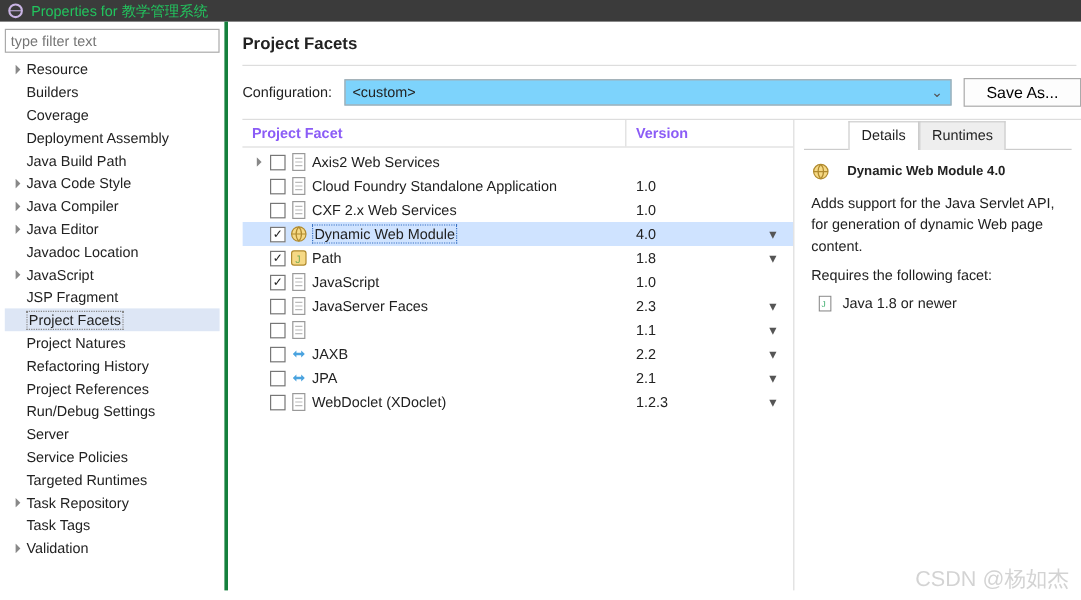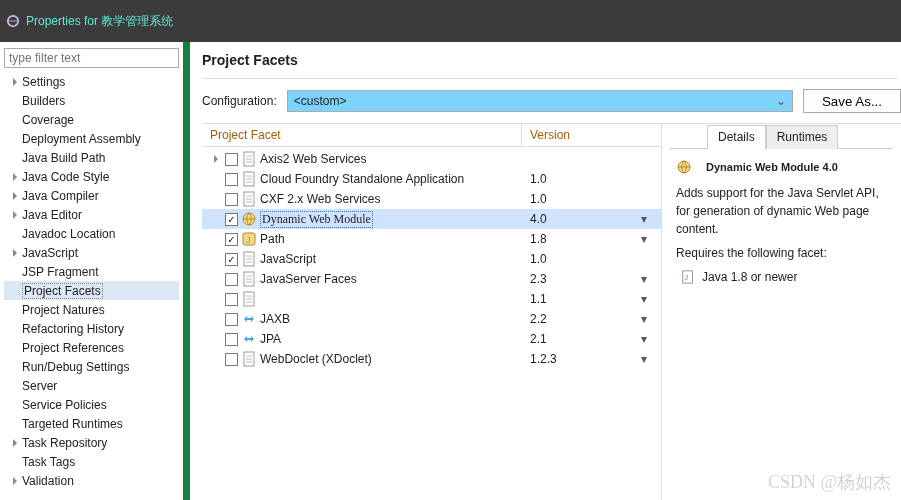--- a/index.html
+++ b/index.html
@@ -2,26 +2,26 @@
 <html><head>
 <meta charset="utf-8">
 <style>
   * { box-sizing: border-box; }
   body {
     margin: 0; font-family: "Segoe UI", Tahoma, sans-serif; font-size: 12px;
     background: #fff; color: #222; width: 901px; height: 500px; overflow: hidden;
     position: relative;
   }
   .titlebar {
-    background: #3b3b3b; color: #5eead4; height: 42px; display: flex;
+    background: #3b3b3b; color: #22c55e; height: 18px; display: flex;
     align-items: center; padding: 0 6px; gap: 6px;
   }
   .titlebar .icon { width: 14px; height: 14px; }
   .main { display: flex; height: calc(500px - 26px); }
-  .sidebar { width: 190px; border-right: 7px solid #15803d; padding: 6px 4px 4px 4px; }
+  .sidebar { width: 190px; border-right: 3px solid #15803d; padding: 6px 4px 4px 4px; }
   .filter {
     width: 100%; border: 1px solid #aaa; padding: 2px 4px; font-size: 12px;
     color: #888;
   }
   .tree { margin-top: 4px; }
   .tree-row {
     display: flex; align-items: center; height: 19px; padding-left: 6px;
     gap: 2px; white-space: nowrap; cursor: default;
   }
   .tree-row.selected { background: #dde6f5; }
@@ -40,51 +40,51 @@
     flex: 1; height: 22px; border: 1px solid #aaa; background: #7dd3fc;
     display: flex; align-items: center; padding: 0 6px; justify-content: space-between;
   }
   .combo .caret { color: #555; }
   .btn {
     height: 24px; padding: 0 18px; background: #fdfdfd;
     border: 1px solid #aaa; cursor: default;
   }
   .facet-area { display: flex; border-top: 1px solid #ddd; flex: 1; min-height:0;}
   .facet-table { width: 460px; border-right: 1px solid #ddd; display:flex; flex-direction:column; min-height:0;}
-  .thead { display: flex; border-bottom: 1px solid #ddd; font-weight: 400; color:#a16207;}
+  .thead { display: flex; border-bottom: 1px solid #ddd; font-weight: 700; color:#8b5cf6;}
   .thead .c1 { width: 320px; padding: 4px 8px; border-right: 1px solid #ddd; }
   .thead .c2 { flex: 1; padding: 4px 8px; display:flex; justify-content:space-between;}
   .tbody { padding-top: 2px; overflow:hidden;}
   .frow { display: flex; align-items: center; height: 20px; }
   .frow .c1 { width: 320px; display: flex; align-items: center; gap: 3px; padding-left: 8px; }
   .frow .c2 { flex: 1; display: flex; align-items: center; justify-content: space-between; padding: 0 10px 0 8px; }
   .frow .caret { color: #555; width:10px;}
   .expander { width: 12px; display:inline-flex; justify-content:center; color:#777; }
   .chk {
     width: 13px; height: 13px; border: 1px solid #777; background: #fff;
     display: inline-flex; align-items: center; justify-content: center; font-size:10px; color:#222;
   }
   .chk.checked::before { content: "✓"; }
   .ficon { width: 16px; height: 16px; display:inline-flex; align-items:center; justify-content:center;}
   .frow.selected { background: #cfe3ff; }
-  .frow.selected .flabel { border:1px dotted #3a72c3; padding:0 1px;font-family:Liberation Serif, serif;}
+  .frow.selected .flabel { border:1px dotted #3a72c3; padding:0 1px;}
   .details-pane { flex: 1; padding: 0 8px; display:flex; flex-direction:column;}
   .tabs { display: flex; gap: 0px; border-bottom: 1px solid #ccc; padding-left: 37px; }
   .tab {
     padding: 4px 10px 5px; border: 1px solid #ccc; border-bottom: none;
     background: #eee; position: relative; top: 1px; cursor: default;
   }
   .tab.active { background: #fff; }
   .det-body { padding: 10px 6px; font-size:12px; line-height:1.5;}
   .det-title { display: flex; align-items: center; gap: 14px; font-weight: 700; margin-bottom: 8px; font-size:11px;}
   .det-body p { margin: 6px 0; }
   .req-item { display: flex; align-items: center; gap: 6px; margin-top: 6px; padding-left:4px;}
   .watermark {
     position: absolute; right: 10px; bottom: 6px; font-size: 18px;
-    color: rgba(130,130,130,.35); font-family: Liberation Serif, serif;
+    color: rgba(130,130,130,.35); font-family: Liberation Sans, sans-serif;
     pointer-events: none;
   }
   svg { display:block; }
 </style>
 </head>
 <body>
 
 <div class="titlebar">
   <span class="icon">
     <svg viewBox="0 0 16 16" width="14" height="14">
@@ -98,21 +98,21 @@
 <div class="main">
   <div class="sidebar">
     <input class="filter" placeholder="type filter text" style="">
     <div class="tree" id="tree">
         <div class="tree-row">
           <span class="arrow ">
             <svg width="8" height="8" viewBox="0 0 8 8">
               <path d="M2 0l4 4-4 4z" fill="#888"></path>
             </svg>
           </span>
-          <span class="tree-label">Settings</span>
+          <span class="tree-label">Resource</span>
         </div>
         <div class="tree-row">
           <span class="arrow blank"></span>
           <span class="tree-label">Builders</span>
         </div>
         <div class="tree-row">
           <span class="arrow blank"></span>
           <span class="tree-label">Coverage</span>
         </div>
         <div class="tree-row">

